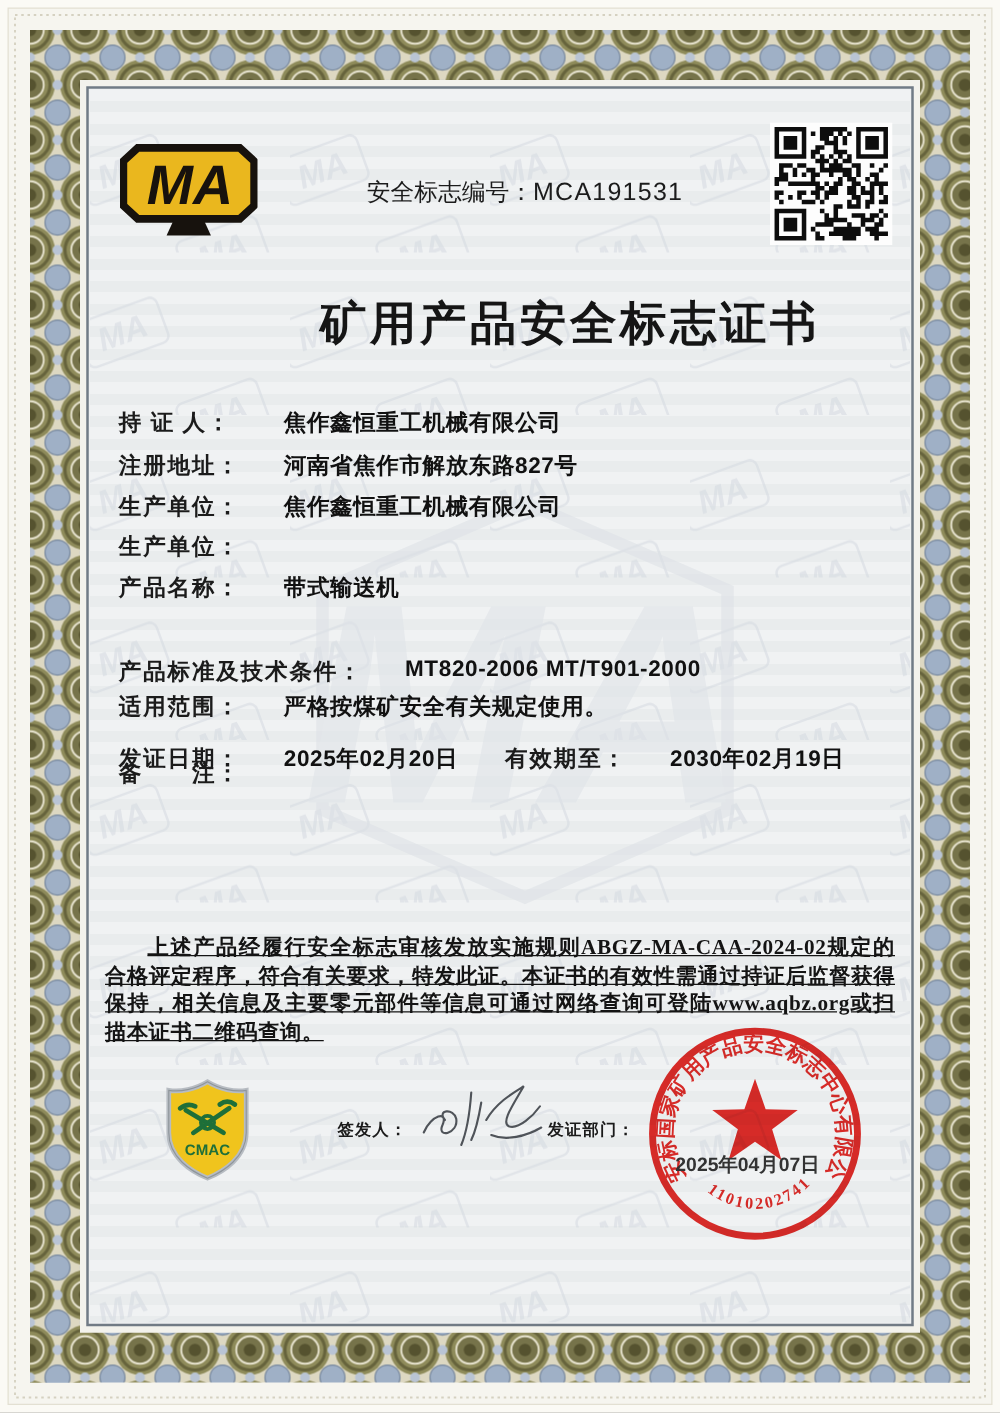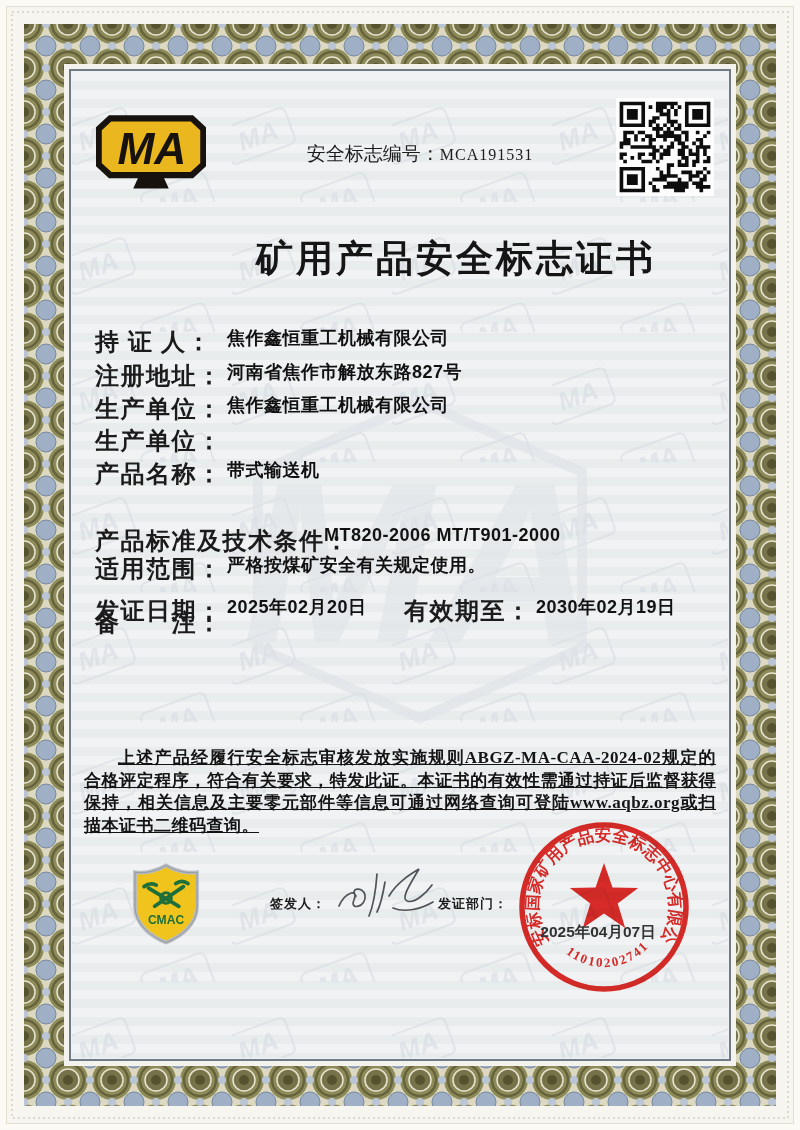--- a/index.html
+++ b/index.html
@@ -12,28 +12,28 @@
   svg{display:block;}
   .abs{position:absolute;}
   .content-bg{
     position:absolute;left:72px;top:72px;width:656px;height:986px;
     background:repeating-linear-gradient(180deg,#f0f2f3 0px,#f0f2f3 9px,#e9eced 9px,#e9eced 18px);
   }
   .certno{
     position:absolute;left:280px;top:141px;width:280px;text-align:center;
     font-size:19px;color:#1c1c1c;white-space:nowrap;
   }
-  .certno .num{font-family:Liberation Serif, serif;font-size:16px;letter-spacing:1px;}
+  .certno .num{font-family:Liberation Sans, sans-serif;font-size:20px;letter-spacing:1px;}
   .doc-title{
     position:absolute;left:72px;top:234px;width:768px;text-align:center;
     font-size:37px;font-weight:800;letter-spacing:3px;color:#151515;
   }
   .frow{position:absolute;left:0;width:800px;height:28px;}
   .lbl{
-    position:absolute;left:95px;font-size:24px;font-weight:600;color:#1b1b1b;
+    position:absolute;left:95px;font-size:18px;font-weight:600;color:#1b1b1b;
     letter-spacing:1.5px;white-space:nowrap;
   }
   .val{
     position:absolute;left:203px;font-size:18px;font-weight:700;color:#111;
     font-family:"Liberation Sans","DejaVu Sans",sans-serif;white-space:nowrap;letter-spacing:0.5px;margin-left:24px;
   }
   .statement{
     position:absolute;left:84px;top:747px;width:632px;
     font-size:17px;font-weight:700;color:#141414;line-height:1.33;
     text-align:justify;text-indent:2em;letter-spacing:0.5px;text-decoration:underline;

